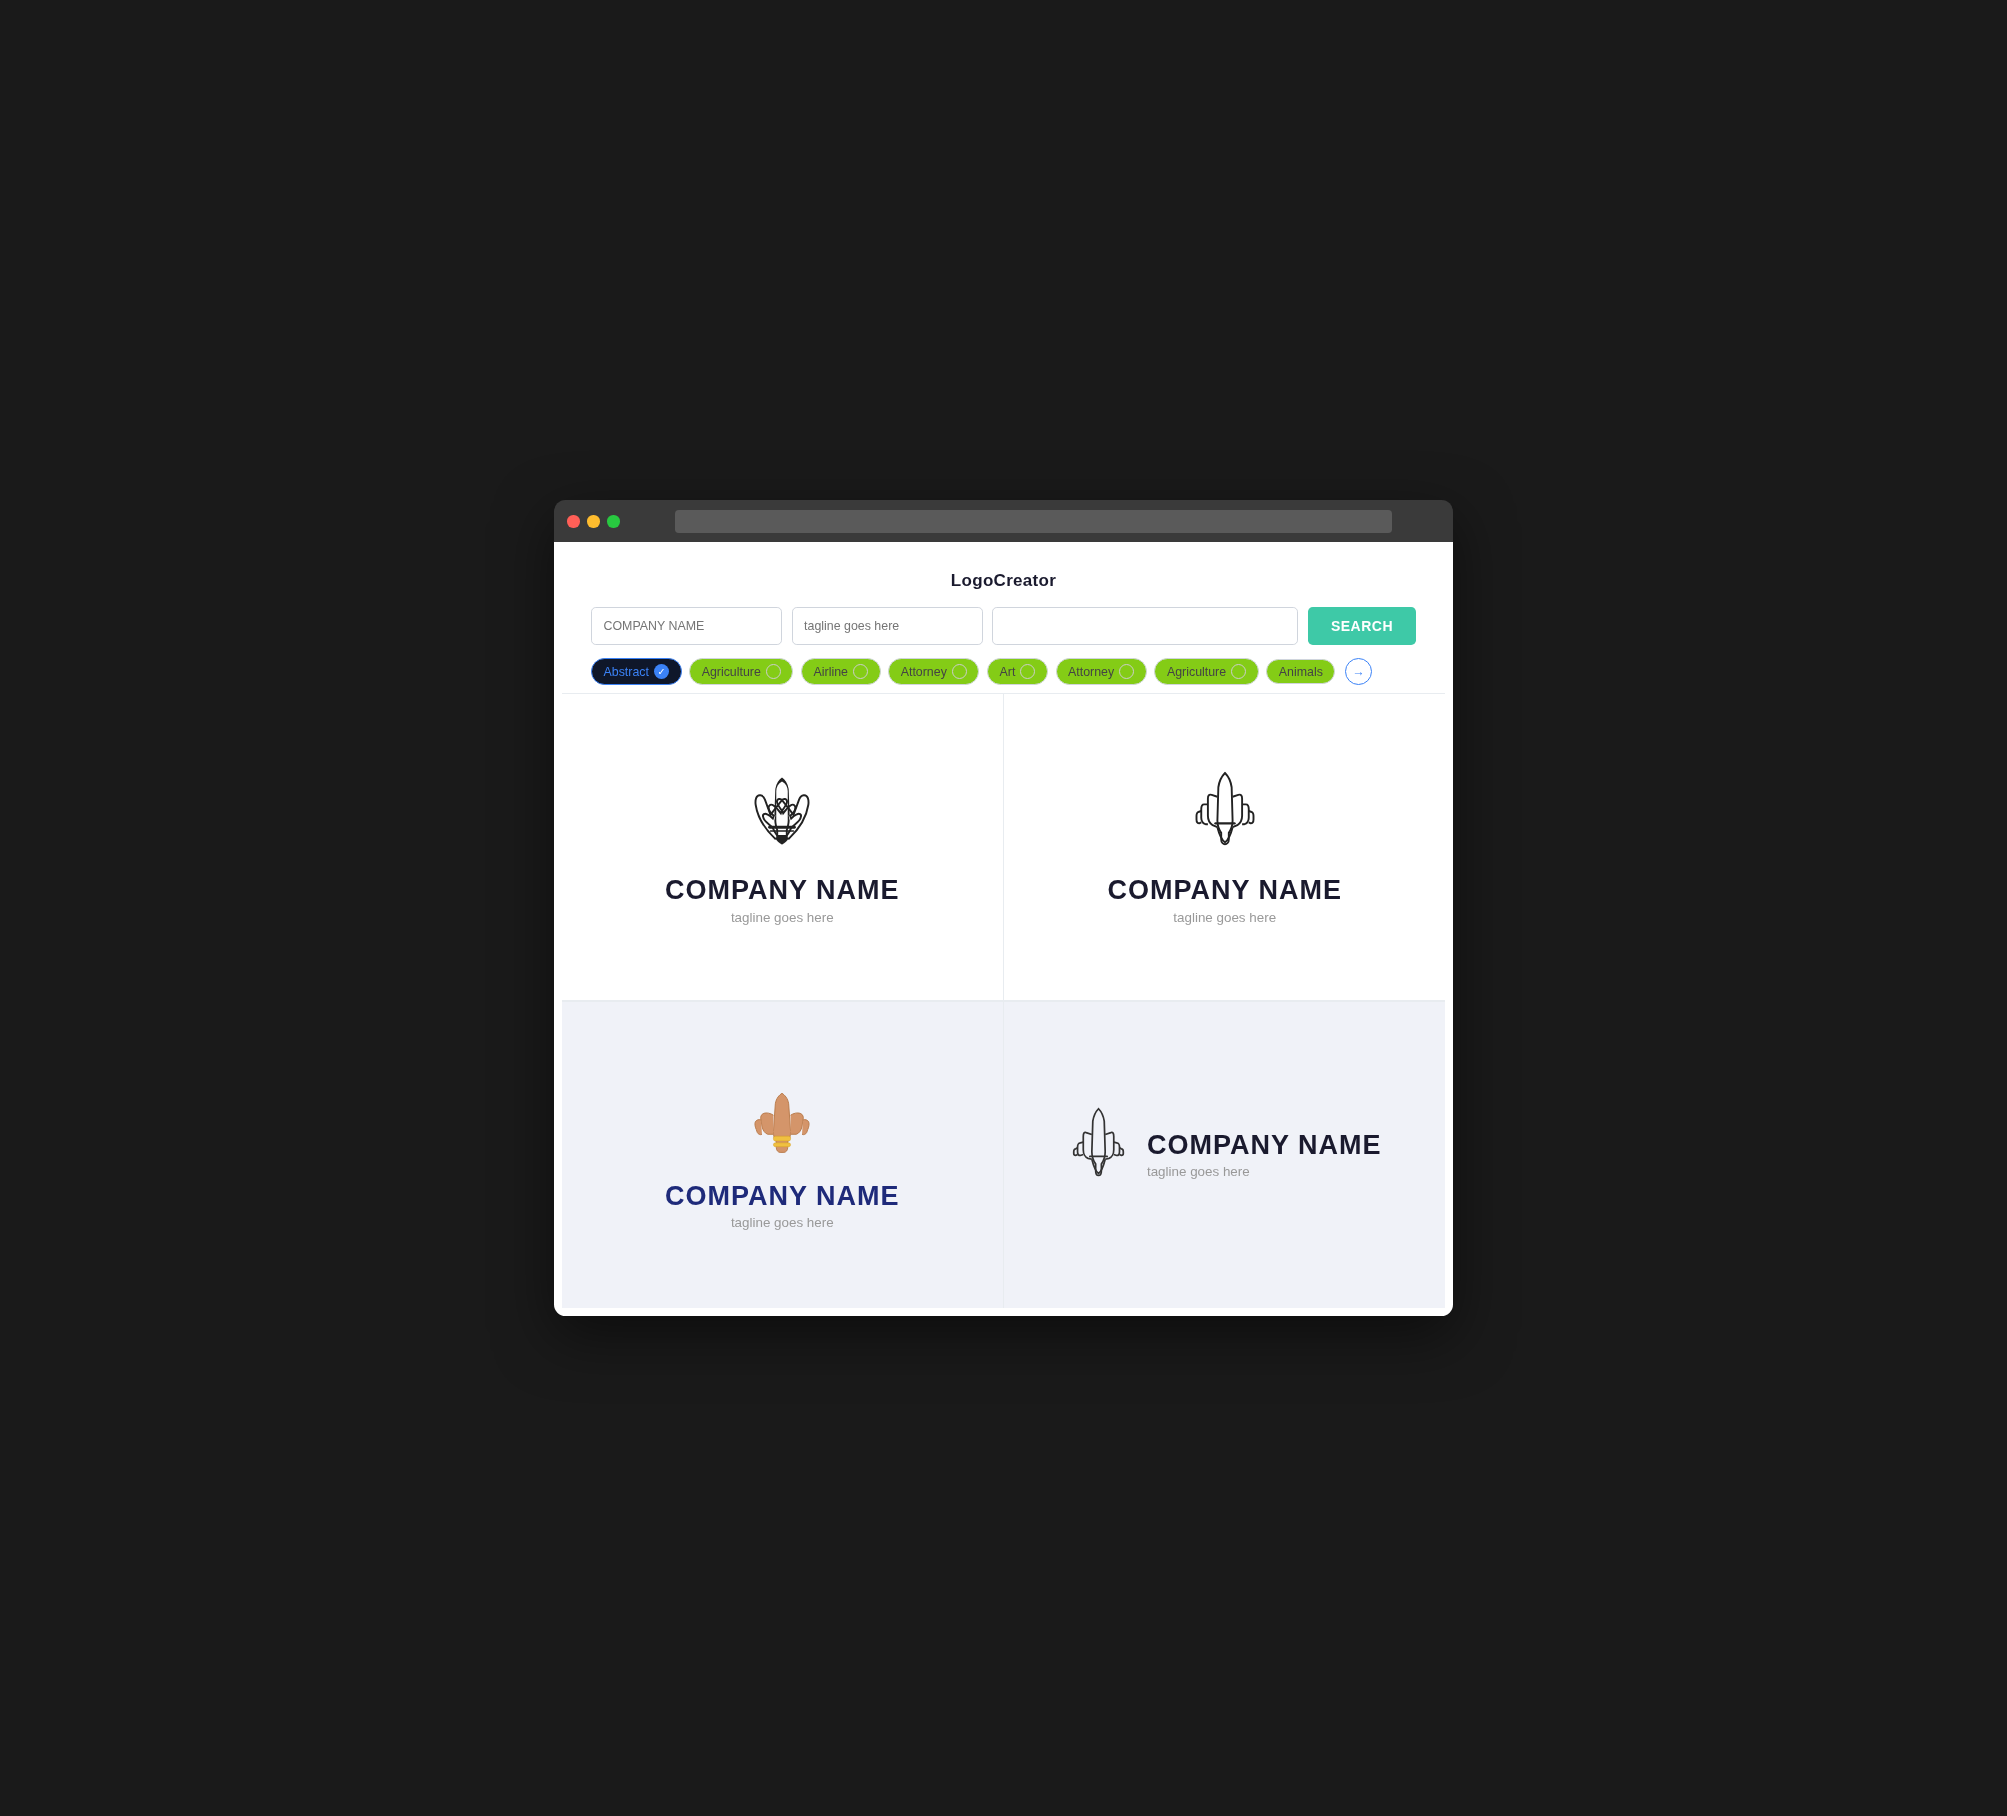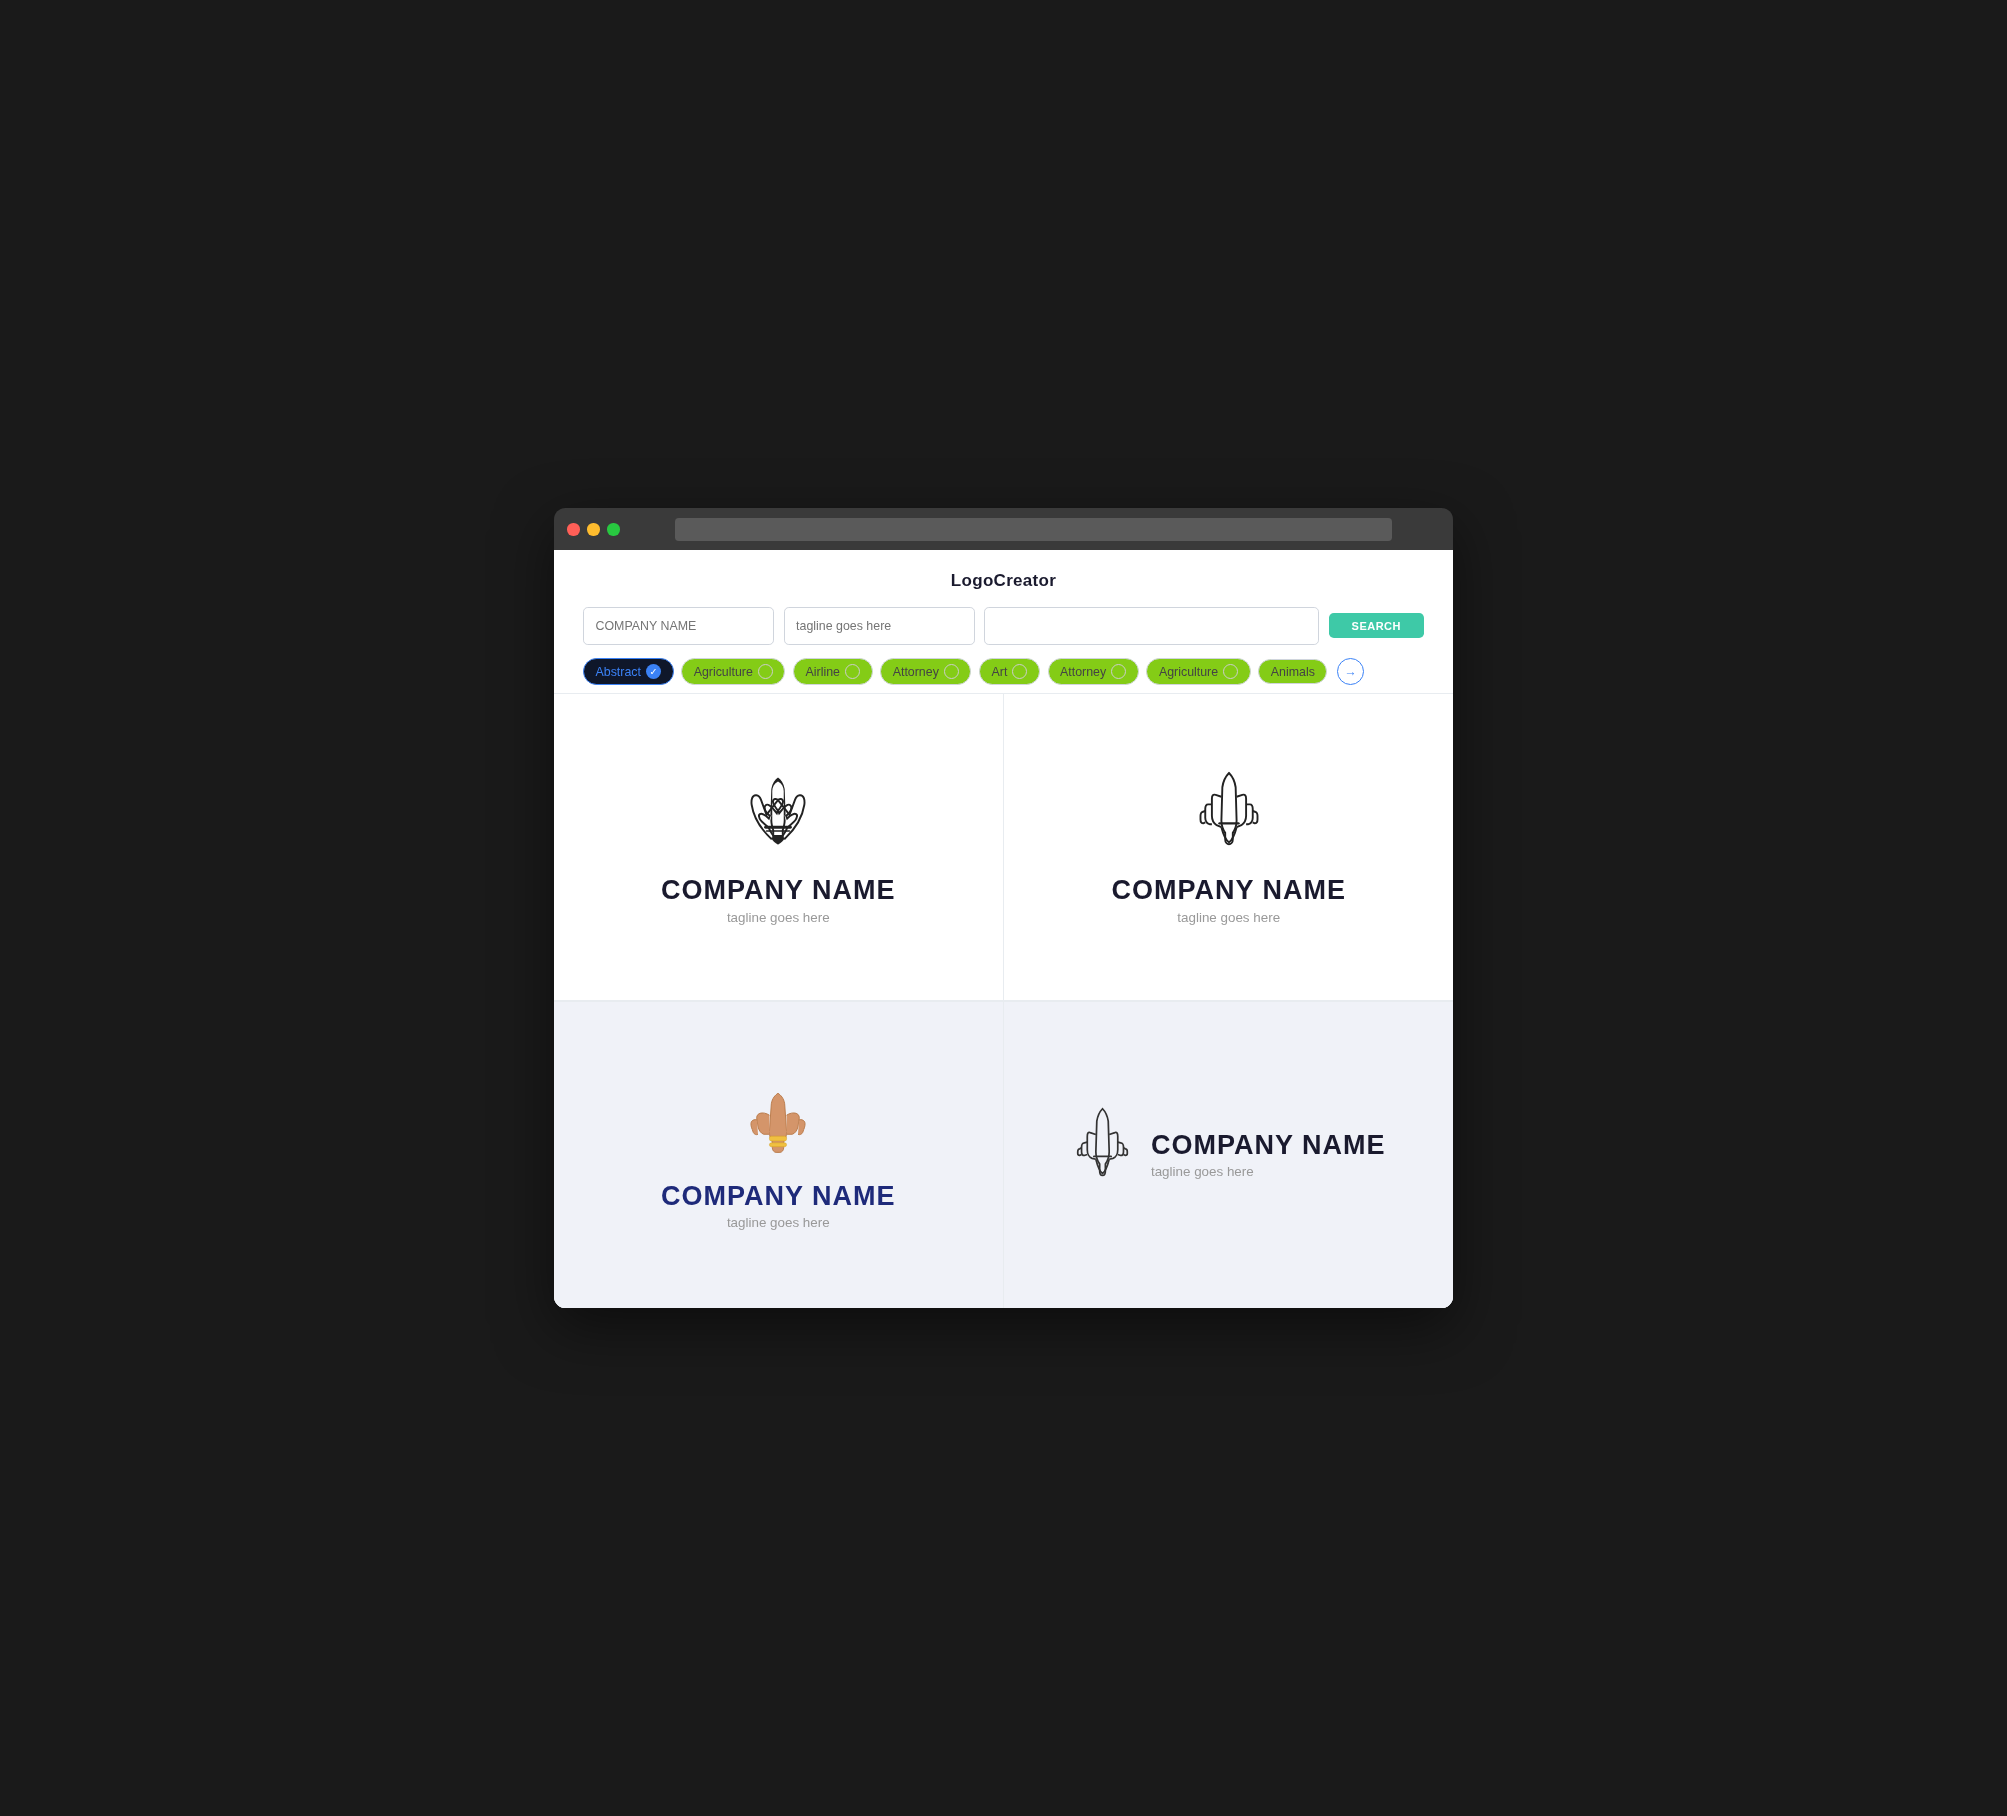--- a/index.html
+++ b/index.html
@@ -40,21 +40,21 @@
     .url-bar {
       flex: 1;
       height: 23px;
       background: #5a5a5a;
       border-radius: 3.8px;
       margin: 0 48px;
     }
 
     .app-content {
       background: #ffffff;
-      padding: 0;
+      padding: 8px;
     }
 
     .app-header {
       text-align: center;
       padding: 21px 0 15.3px;
       border-bottom: none;
     }
 
     .app-title {
       font-size: 17px;
@@ -79,27 +79,27 @@
       font-size: 12.4px;
       color: #333;
       outline: none;
     }
 
     .search-input.company { width: 191px; }
     .search-input.tagline { width: 191px; }
     .search-input.extra { flex: 1; }
 
     .search-button {
-      height: 25px;
+      height: 38px;
       padding: 0 23px;
       background: #3ec9a7;
       color: white;
       border: none;
       border-radius: 4.8px;
-      font-size: 11px;
+      font-size: 14px;
       font-weight: 700;
       letter-spacing: 0.5px;
       cursor: pointer;
     }
 
     .filter-bar {
       display: flex;
       align-items: center;
       padding: 0 29px;
       gap: 7.6px;

